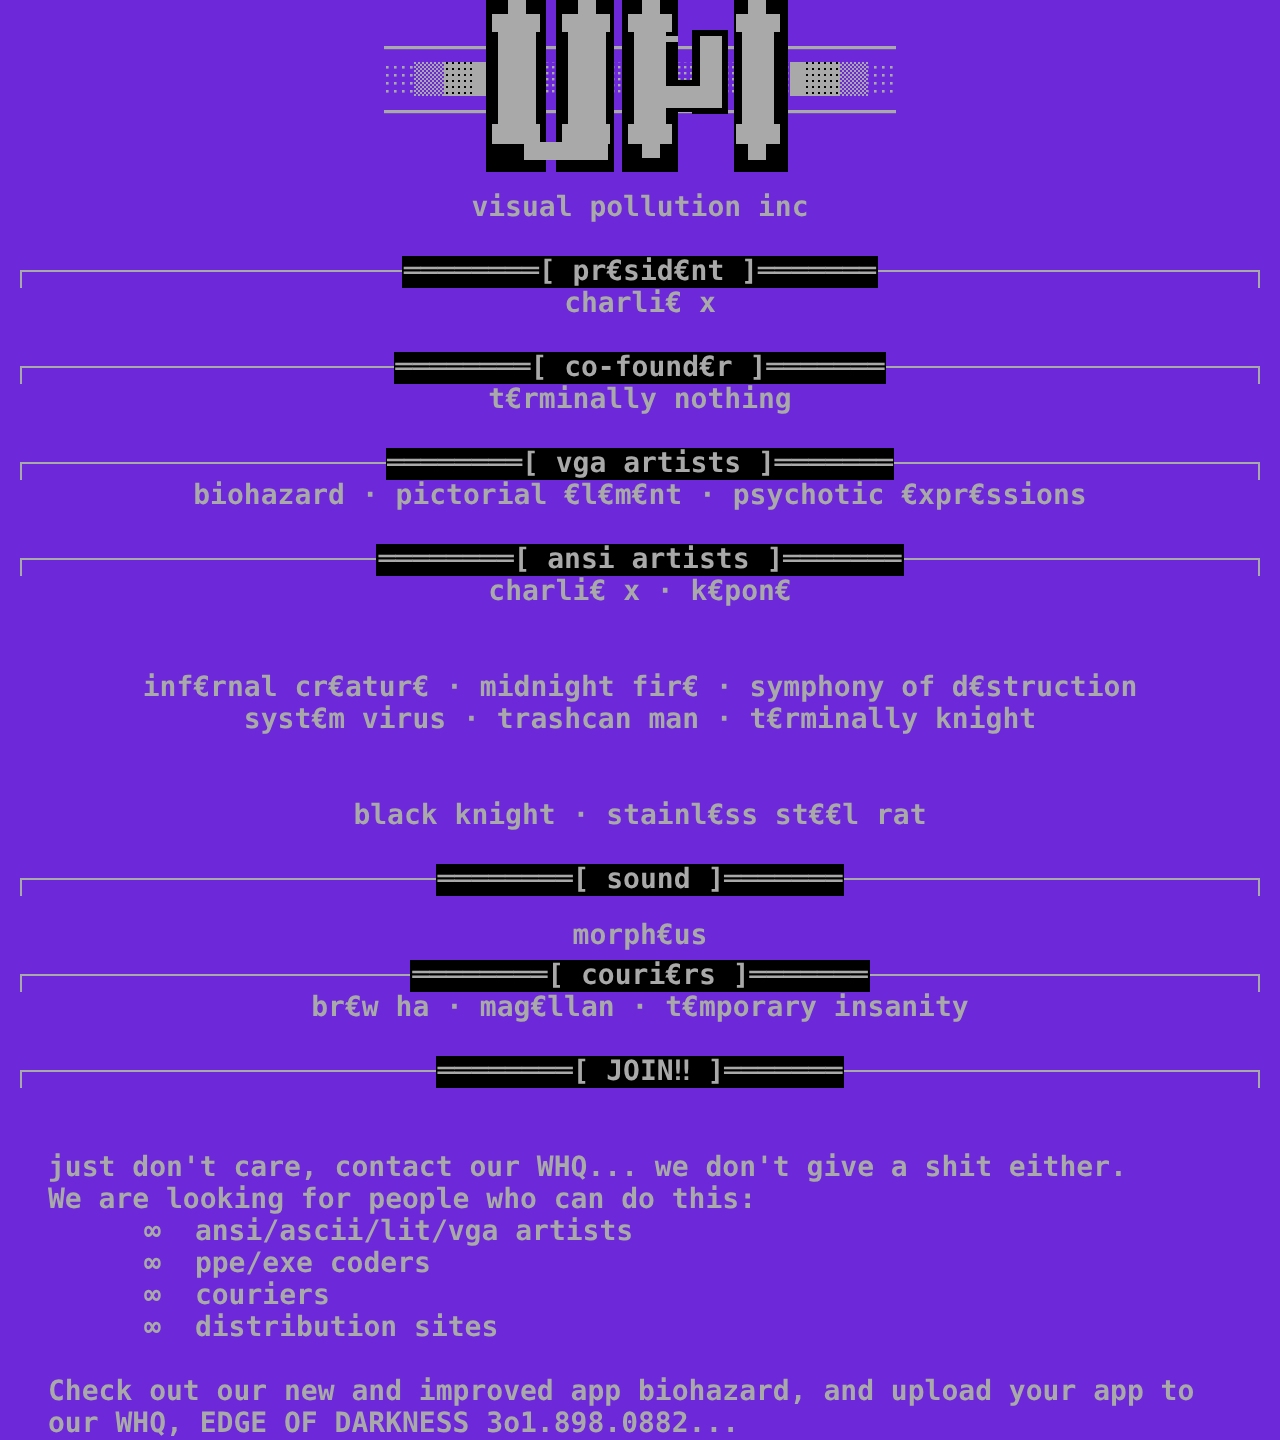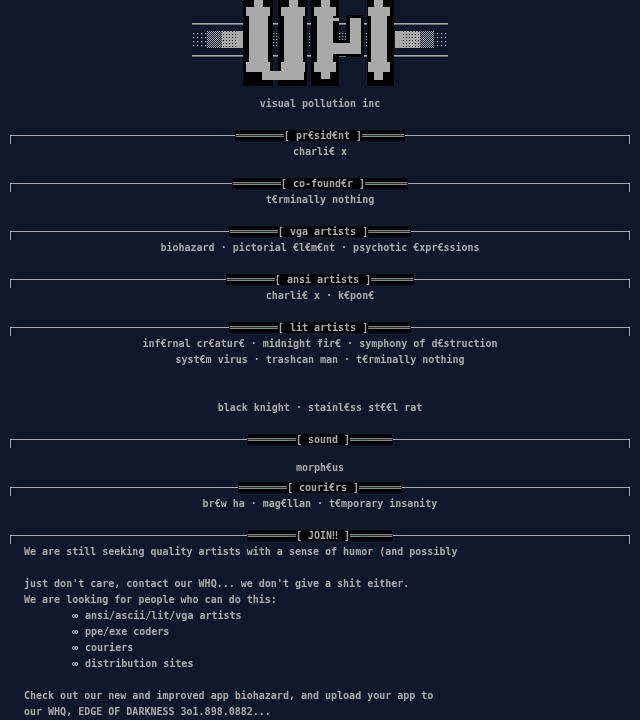--- a/index.html
+++ b/index.html
@@ -1,34 +1,34 @@
 <!DOCTYPE html>
 <html><head>
 <meta charset="utf-8">
 <style>
   * { margin:0; padding:0; box-sizing:border-box; }
   html,body { background:#000; }
   body { width:640px; height:720px; overflow:hidden; }
   .screen {
-    position:relative; width:640px; height:720px; background:#0f172a;
+    position:relative; width:640px; height:720px; background:#6d28d9;
     font-family:"DejaVu Sans Mono", monospace;
-    font-weight:bold; font-size:10px; line-height:16px;
+    font-weight:bold; font-size:14px; line-height:16px;
     color:#a9a9a9; letter-spacing:0;
   }
   .row { position:absolute; left:0; width:640px; height:16px; text-align:center; white-space:pre; }
   .sec-h { position:absolute; left:0; width:640px; height:16px; }
   .sec-h .rule { position:absolute; left:10px; right:10px; top:7px; border-top:1.5px solid #a9a9a9; }
   .sec-h .hook { position:absolute; top:7px; width:6px; height:9px; }
   .sec-h .hook.hl { left:10px; border-left:1.5px solid #a9a9a9; }
   .sec-h .hook.hr { right:10px; border-right:1.5px solid #a9a9a9; }
   .sec-h .t { position:absolute; left:0; width:640px; text-align:center; white-space:pre; }
   .sec-h .t span { background:#000; padding:0 1px; }
   .pline { position:absolute; left:24px; height:16px; white-space:pre; }
   .bline { position:absolute; left:72px; height:16px; white-space:pre; }
-  .bline .bt { margin-left:7px; }
+  .bline .bt { margin-left:17px; }
   .logo { position:absolute; left:0; top:0; }
 </style>
 </head>
 <body>
 
 <div class="screen">
 
   <svg class="logo" width="640" height="88" viewBox="0 0 640 88" aria-hidden="true">
     <defs>
       <pattern id="pat-sparse" width="4" height="4" patternUnits="userSpaceOnUse">
@@ -129,28 +129,22 @@
   <div class="row" style="top:240px">biohazard · pictorial €l€m€nt · psychotic €xpr€ssions</div>
 
   <div class="sec-h" style="top:272px">
     <span class="rule"></span>
     <span class="hook hl"></span>
     <span class="hook hr"></span>
     <div class="t"><span>════════[ ansi artists ]═══════</span></div>
   </div>
   <div class="row" style="top:288px">charli€ x · k€pon€</div>
 
-  <div class="sec-h" style="top:320px">
-    <span class="rule"></span>
-    <span class="hook hl"></span>
-    <span class="hook hr"></span>
-    <div class="t"><span>════════[ lit artists ]═══════</span></div>
-  </div>
   <div class="row" style="top:336px">inf€rnal cr€atur€ · midnight fir€ · symphony of d€struction</div>
-  <div class="row" style="top:352px">syst€m virus · trashcan man · t€rminally nothing</div>
+  <div class="row" style="top:352px">syst€m virus · trashcan man · t€rminally knight</div>
 
   <div class="row" style="top:400px">black knight · stainl€ss st€€l rat</div>
 
   <div class="sec-h" style="top:432px">
     <span class="rule"></span>
     <span class="hook hl"></span>
     <span class="hook hr"></span>
     <div class="t"><span>════════[ sound ]═══════</span></div>
   </div>
   <div class="row" style="top:460px">morph€us</div>
@@ -162,21 +156,20 @@
     <div class="t"><span>════════[ couri€rs ]═══════</span></div>
   </div>
   <div class="row" style="top:496px">br€w ha · mag€llan · t€mporary insanity</div>
 
   <div class="sec-h" style="top:528px">
     <span class="rule"></span>
     <span class="hook hl"></span>
     <span class="hook hr"></span>
     <div class="t"><span>════════[ JOIN‼ ]═══════</span></div>
   </div>
-  <div class="pline" style="top:544px">We are still seeking quality artists with a sense of humor (and possibly</div>
   <div class="pline" style="top:592px">We are looking for people who can do this:</div>
   <div class="pline" style="top:576px">just don't care, contact our WHQ... we don't give a shit either.</div>
 
   <div class="bline" style="top:608px"><span class="bg">∞</span><span class="bt">ansi/ascii/lit/vga artists</span></div>
   <div class="bline" style="top:624px"><span class="bg">∞</span><span class="bt">ppe/exe coders</span></div>
   <div class="bline" style="top:640px"><span class="bg">∞</span><span class="bt">couriers</span></div>
   <div class="bline" style="top:656px"><span class="bg">∞</span><span class="bt">distribution sites</span></div>
 
   <div class="pline" style="top:688px">Check out our new and improved app biohazard, and upload your app to</div>
   <div class="pline" style="top:704px">our WHQ, EDGE OF DARKNESS 3o1.898.0882...</div>

